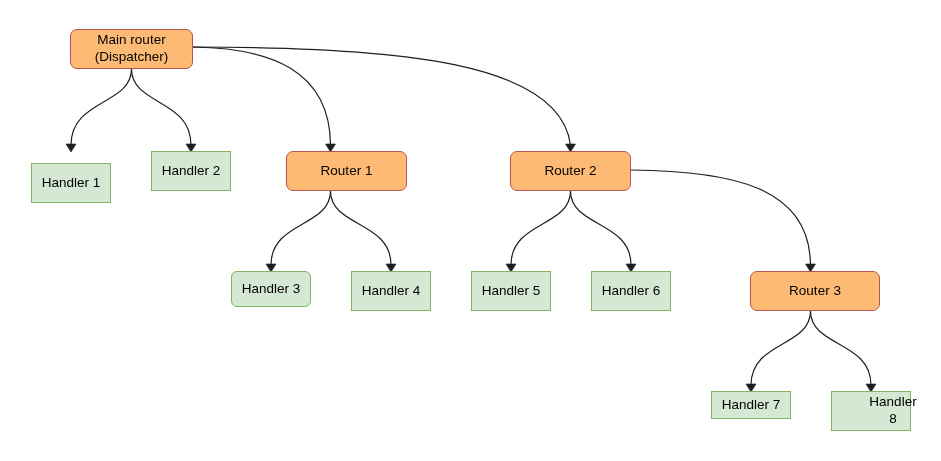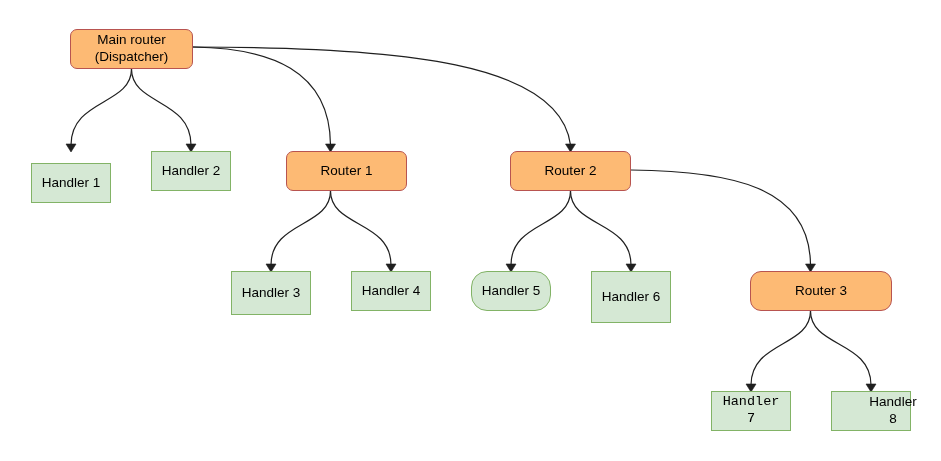--- a/index.html
+++ b/index.html
@@ -124,36 +124,36 @@
       </div>
       <div class="node node-handler" style="left: 151px; top: 151px; width: 80px; height: 40px;">
         <span class="node-label">Handler 2</span>
       </div>
       <div class="node node-router" style="left: 270px; top: 151px; width: 121px; height: 40px; margin-left: 16px;">
         <span class="node-label">Router 1</span>
       </div>
       <div class="node node-router" style="left: 510px; top: 151px; width: 121px; height: 40px;">
         <span class="node-label">Router 2</span>
       </div>
-      <div class="node node-handler" style="left: 231px; top: 271px; width: 80px; height: 44px;">
+      <div class="node node-handler" style="left: 231px; top: 271px; width: 80px; height: 36px; border-radius: 6px;">
         <span class="node-label">Handler 3</span>
       </div>
       <div class="node node-handler" style="left: 351px; top: 271px; width: 80px; height: 40px; justify-content: center;">
         <span class="node-label">Handler 4</span>
       </div>
-      <div class="node node-handler" style="left: 471px; top: 271px; width: 80px; height: 40px; border-radius: 16px;">
+      <div class="node node-handler" style="left: 471px; top: 271px; width: 80px; height: 40px;">
         <span class="node-label">Handler 5</span>
       </div>
-      <div class="node node-handler" style="left: 591px; top: 271px; width: 80px; height: 52px; text-align: right;">
+      <div class="node node-handler" style="left: 591px; top: 271px; width: 80px; height: 40px; text-align: right;">
         <span class="node-label">Handler 6</span>
       </div>
-      <div class="node node-router" style="left: 750px; top: 271px; width: 142px; height: 40px; border-radius: 11px;">
+      <div class="node node-router" style="left: 750px; top: 271px; width: 130px; height: 40px;">
         <span class="node-label">Router 3</span>
       </div>
-      <div class="node node-handler" style="left: 711px; top: 391px; width: 80px; height: 40px; font-family: Liberation Mono, monospace;">
+      <div class="node node-handler" style="left: 711px; top: 391px; width: 80px; height: 28px;">
         <span class="node-label">Handler 7</span>
       </div>
       <div class="node node-handler" style="left: 831px; top: 391px; width: 80px; height: 40px; padding-left: 44px;">
         <span class="node-label">Handler 8</span>
       </div>
     </div>
 
 </div>
 
 </body></html>

